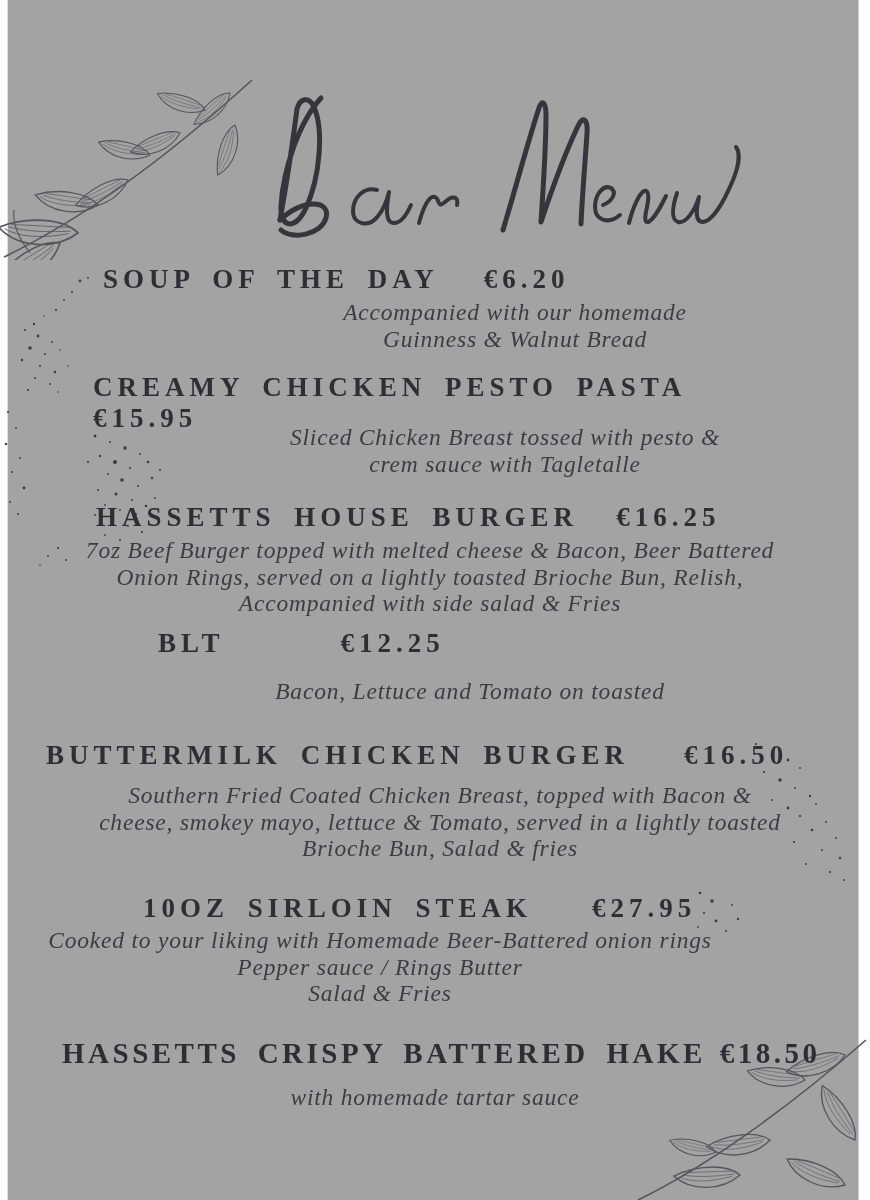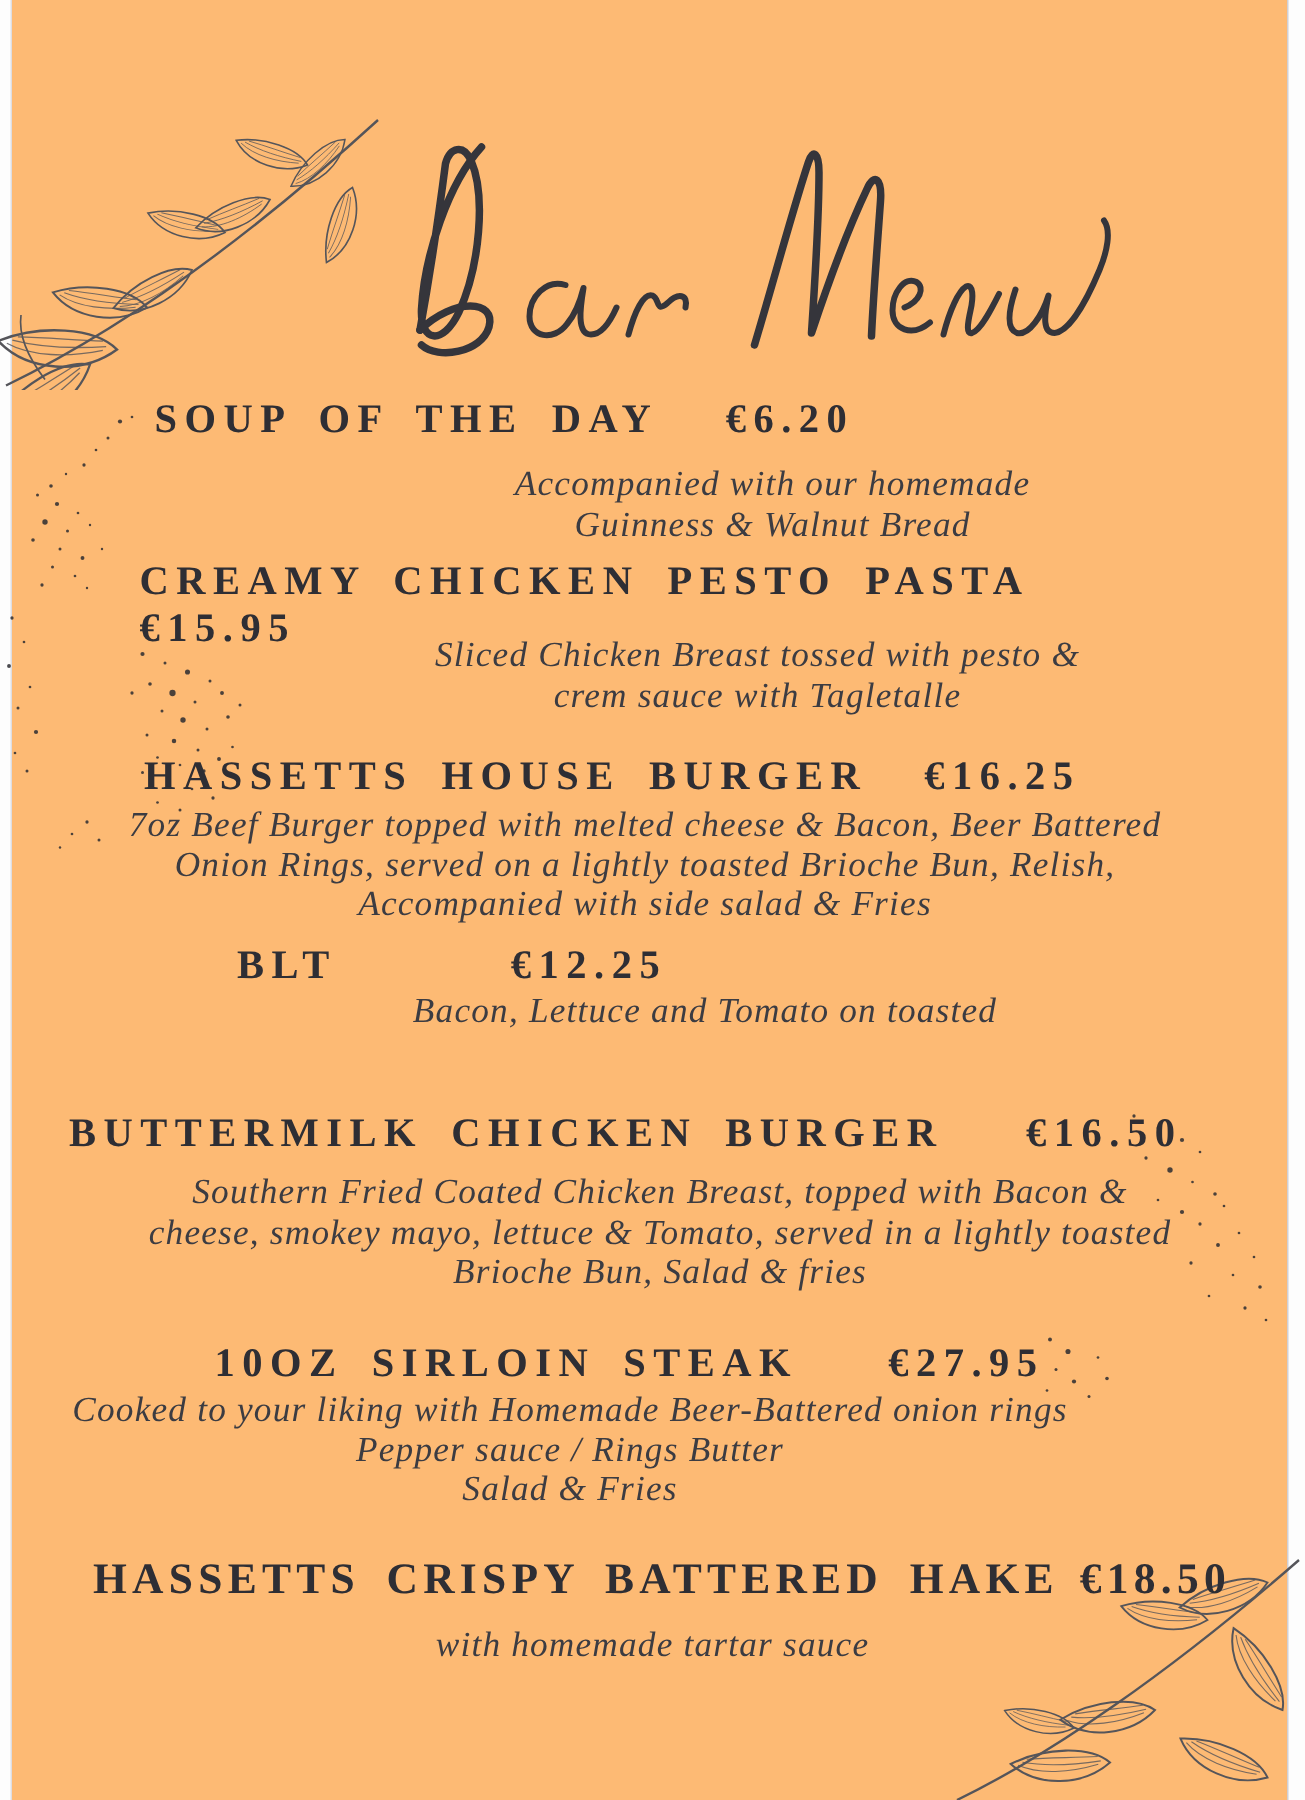--- a/index.html
+++ b/index.html
@@ -1,19 +1,19 @@
 <!DOCTYPE html>
 <html><head>
 <meta charset="utf-8">
 <style>
   html,body{margin:0;padding:0;background:#e9e8e6;}
   .page{
     position:relative;
     width:870px;height:1200px;
-    background:#fdba74;
+    background:#a3a3a3;
     overflow:hidden;
     font-family:"Liberation Serif", serif;
     color:#303036;
   }
   .edge{position:absolute;top:0;bottom:0;background:#fdfdfd;}
   .edge.left{left:0;width:7px;border-right:1px solid #dddde2;}
   .edge.right{right:0;width:11px;border-left:1px solid #cfcfd6;}
   .vh{position:absolute;width:1px;height:1px;overflow:hidden;clip:rect(0 0 0 0);white-space:nowrap;}
   .deco{position:absolute;pointer-events:none;}
   .head{
@@ -30,27 +30,27 @@
     position:absolute;
     text-align:center;
     font-style:italic;
     font-size:23.5px;
     line-height:26.5px;
     letter-spacing:0.8px;
     color:#3c3c42;
   }
   
   .i1 .head{top:264px;left:103px;} .i1 .pr{margin-left:45px;}
-  .i1 .desc{top:310px;left:290px;width:450px;text-align:center;}
+  .i1 .desc{top:299px;left:290px;width:450px;text-align:center;}
   .i2 .head{top:372px;left:53px;flex-direction:column;} .i2 .pr{margin-left:40px;}
   .i2 .desc{top:424px;left:280px;width:450px;}
   .i3 .head{top:502px;left:96px;text-align:right;} .i3 .pr{margin-left:38px;}
   .i3 .desc{top:537px;left:15px;width:830px;}
   .i4 .head{top:628px;left:158px;} .i4 .pr{margin-left:116px;}
-  .i4 .desc{top:661px;left:250px;width:440px;}
+  .i4 .desc{top:678px;left:250px;width:440px;}
   .i5 .head{top:740px;left:46px;} .i5 .pr{margin-left:55px;}
   .i5 .desc{top:782px;left:25px;width:830px;}
   .i6 .head{top:893px;left:143px;} .i6 .pr{margin-left:60px;}
   .i6 .desc{top:927px;left:0px;width:760px;}
   .i7 .head{top:1037px;left:30px;font-size:29px;letter-spacing:3.5px;margin-left:32px;} .i7 .pr{margin-left:14px;}
   .i7 .desc{top:1084px;left:20px;width:830px;}
   .leafart path{fill:none;stroke:#55555a;}
   .speckles circle{fill:#2c2c31;}
   .titleart path{fill:none;stroke:#35353b;stroke-linecap:round;stroke-linejoin:round;}
 </style>

